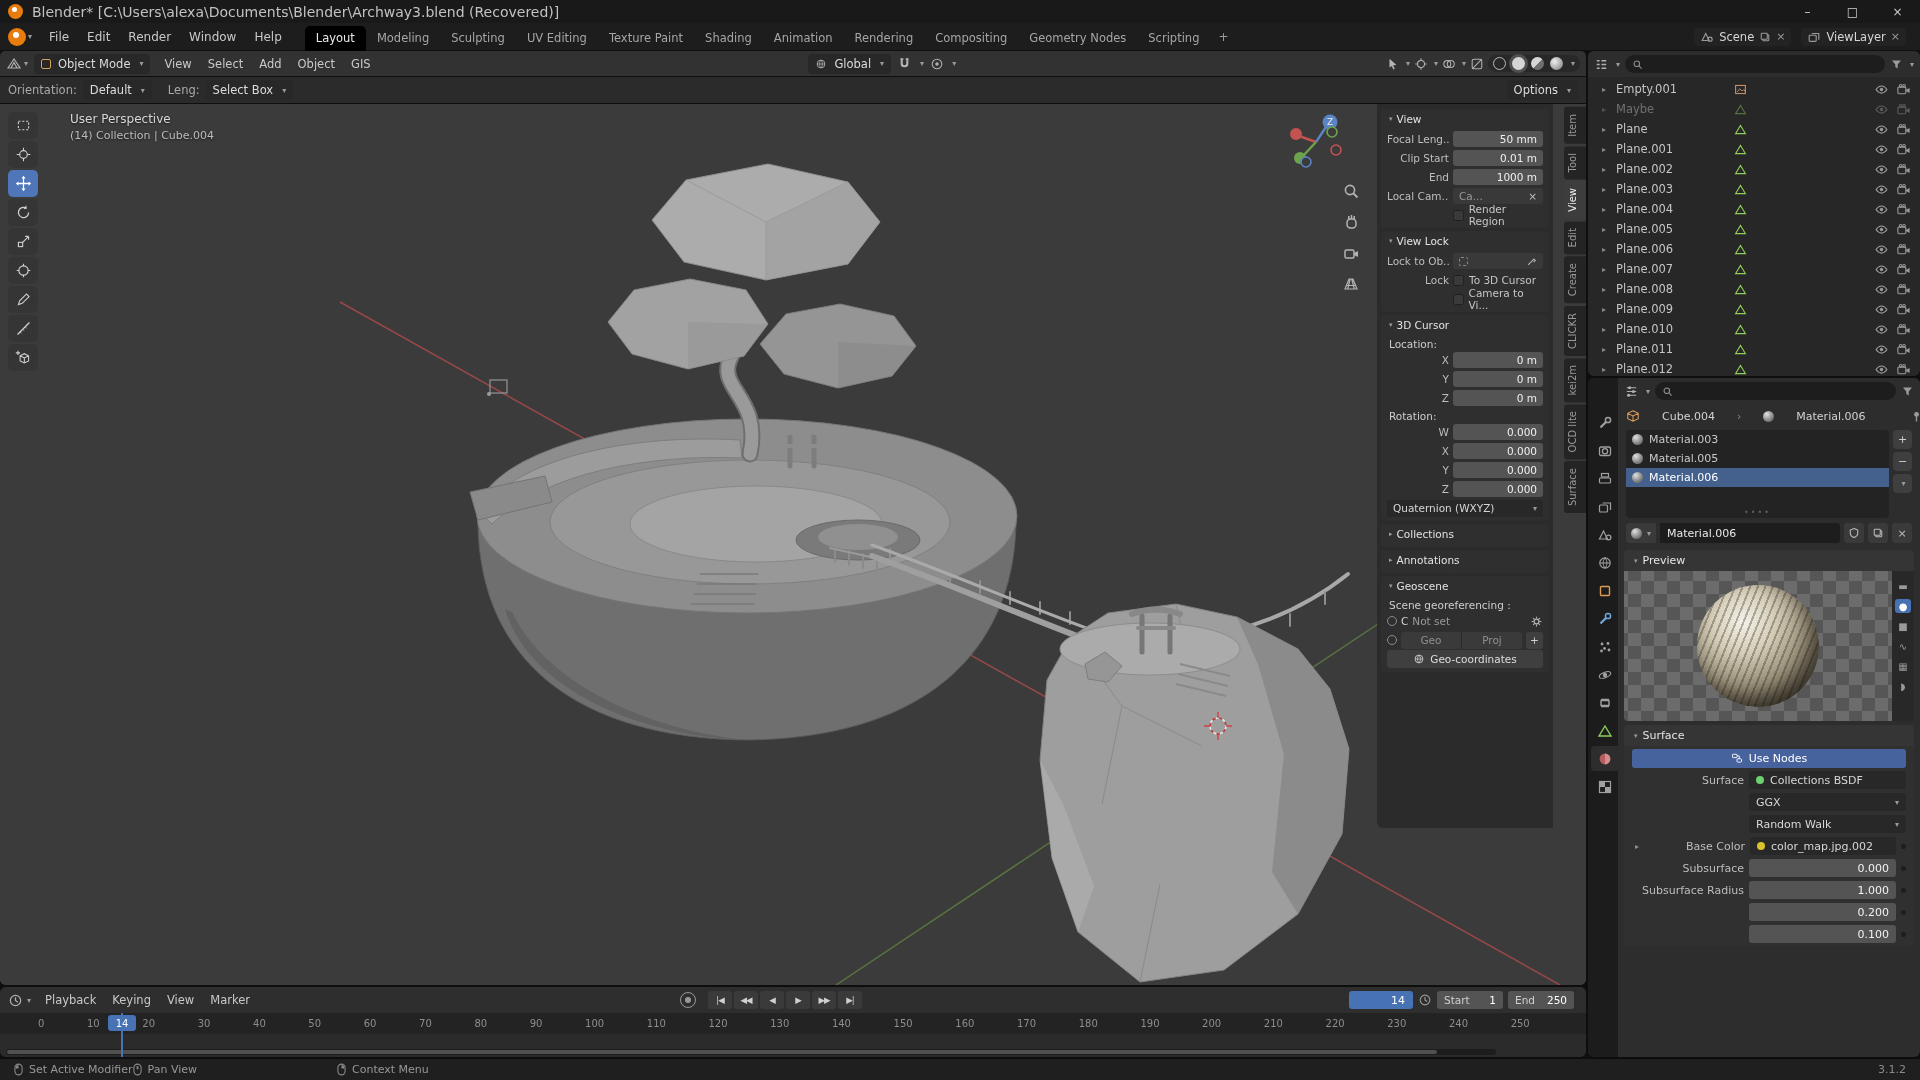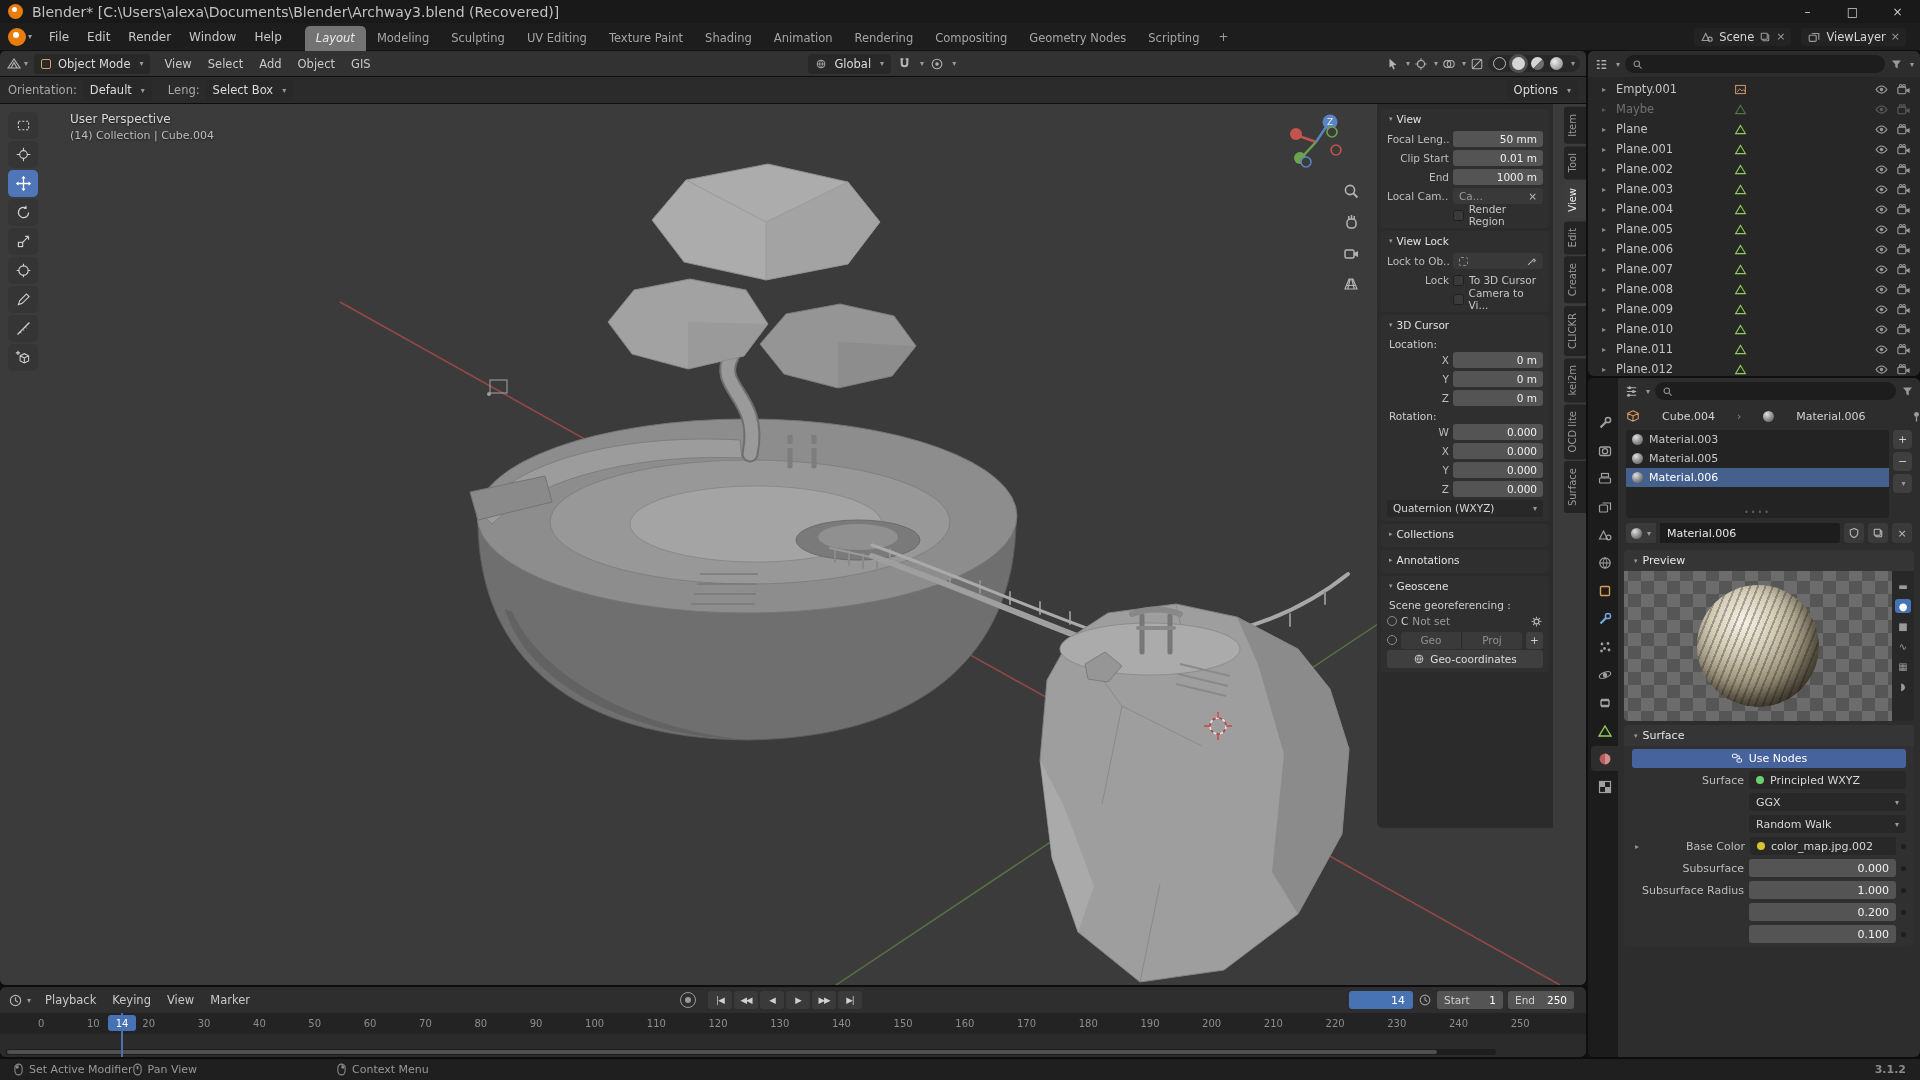--- a/index.html
+++ b/index.html
@@ -21,21 +21,21 @@
 
   
   .topbar { position:absolute; left:0; top:23px; width:1920px; height:28px; background:#1d1d1d;
             display:flex; align-items:center; padding:0 8px; border-bottom:1px solid #101010; }
   .tb-logo { width:18px; height:18px; border-radius:50%; background:#e87d0d; position:relative; }
   .tb-logo::after { content:""; position:absolute; left:5px; top:4px; width:6px; height:6px; border-radius:50%; background:#fff; }
   .menus { display:flex; margin-left:8px; }
   .menu-item { padding:4px 9px; color:#c9c9c9; border-radius:4px; }
   .workspaces { display:flex; margin-left:14px; height:28px; align-items:flex-end; }
   .ws-tab { padding:5px 11px 6px; font-size:11.5px; color:#a6a6a6; border-radius:5px 5px 0 0; white-space:nowrap; }
-  .ws-tab.selected { background:#737373; color:#eaeaea;font-style:italic; }
+  .ws-tab.selected { background:#000000; color:#eaeaea; }
   .ws-add { padding:4px 8px; color:#9a9a9a; }
   .tb-right { margin-left:auto; display:flex; align-items:center; gap:10px; padding-right:6px; }
   .tb-sel { display:flex; align-items:center; gap:5px; background:#232323; border-radius:4px; padding:2px 6px; }
   .tb-sel .lbl { font-size:11.5px; color:#d6d6d6; }
   .xg { color:#9a9a9a; font-size:11px; }
 
   
   .vheader1 { position:absolute; left:0; top:51px; width:1586px; height:25px; background:#323232;
               display:flex; align-items:center; padding:0 6px; border-radius:5px 5px 0 0; }
   .vheader2 { position:absolute; left:0; top:77px; width:1586px; height:26px; background:#2b2b2b;
@@ -183,21 +183,21 @@
   .playhead-line { position:absolute; left:121px; top:0; width:2px; height:44px; background:#4772b3; z-index:2; }
   .playhead-badge { position:absolute; left:108px; top:2px; width:28px; height:16px; background:#4772b3; border-radius:3px;
                     color:#fff; font-size:10px; display:flex; align-items:center; justify-content:center; z-index:3; }
   .hscroll { position:absolute; bottom:2px; left:6px; right:90px; height:6px; background:#1d1d1d; border-radius:3px; }
   .hscroll::after { content:""; position:absolute; left:1px; top:1px; bottom:1px; width:96%; background:#505050; border-radius:3px; }
 
   
   .statusbar { position:absolute; left:0; top:1058px; width:1920px; height:22px; background:#1f1f1f;
                display:flex; align-items:center; color:#989898; font-size:11px; border-top:1px solid #0c0c0c; }
   .sb-g { display:flex; align-items:center; gap:6px; }
-  .version { margin-left:auto; padding-right:14px; color:#8a8a8a;font-weight:bold; }
+  .version { margin-left:auto; padding-right:14px; color:#8a8a8a; }
 </style>
 </head>
 <body>
 
 <div id="app">
 
   <div class="titlebar">
     <span class="blender-mark"></span>
     <span class="title-text">Blender* [C:\Users\alexa\Documents\Blender\Archway3.blend (Recovered)]</span>
     <div class="win-btns">
@@ -1337,21 +1337,21 @@
                 <rect x="8" y="9" width="6" height="4.5" rx="1" fill="none" stroke="#fff" stroke-width="1.2"></rect>
                 <path d="M8 5.2 h3 v4" fill="none" stroke="#fff" stroke-width="1.2"></path>
               </svg>
             <span>Use Nodes</span>
           </span>
         </div>
         <div class="srow">
           <span class="slabel">Surface</span>
           <span class="sval ref">
               <span class="dot" style="background:#6ecf6e"></span>
-              <span>Principled WXYZ</span>
+              <span>Collections BSDF</span>
             </span>
         </div>
         <div class="srow">
           <span class="slabel"></span>
           <span class="sval enum">
               <span>GGX</span>
               <span class="chev">▾</span>
             </span>
         </div>
         <div class="srow">

